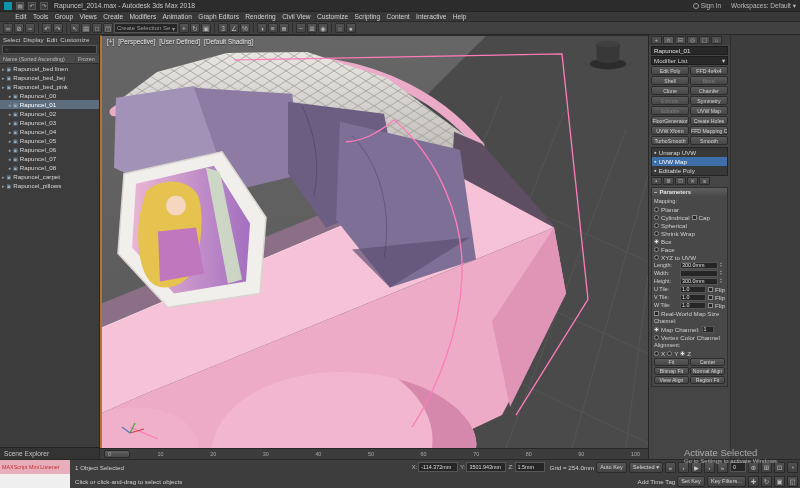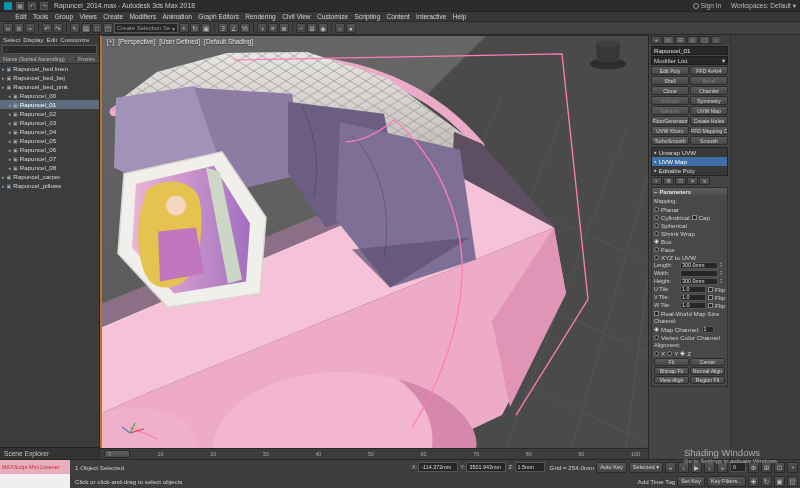--- a/index.html
+++ b/index.html
@@ -615,16 +615,16 @@
     <span class="stext">Add Time Tag</span>
     <span class="sbtn">Set Key</span>
     <span class="sbtn">Key Filters...</span>
     <span class="nav">✚</span>
     <span class="nav">↻</span>
     <span class="nav">▣</span>
     <span class="nav">◱</span>
   </div>
 
   <div class="wm">
-    <div class="l1">Shading Windows</div>
+    <div class="l1">Activate Selected</div>
     <div class="l2">Go to Settings to activate Windows.</div>
   </div>
 </div>
 
 </body></html>

